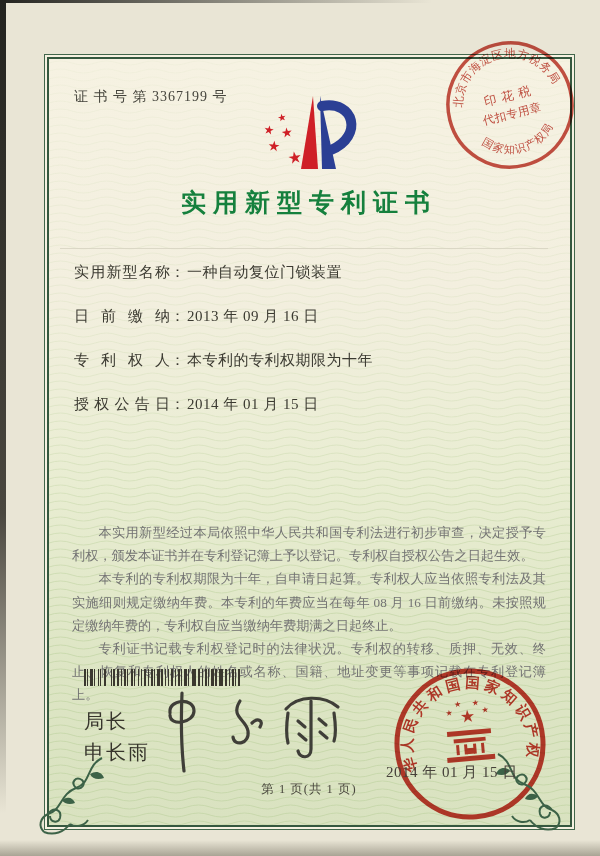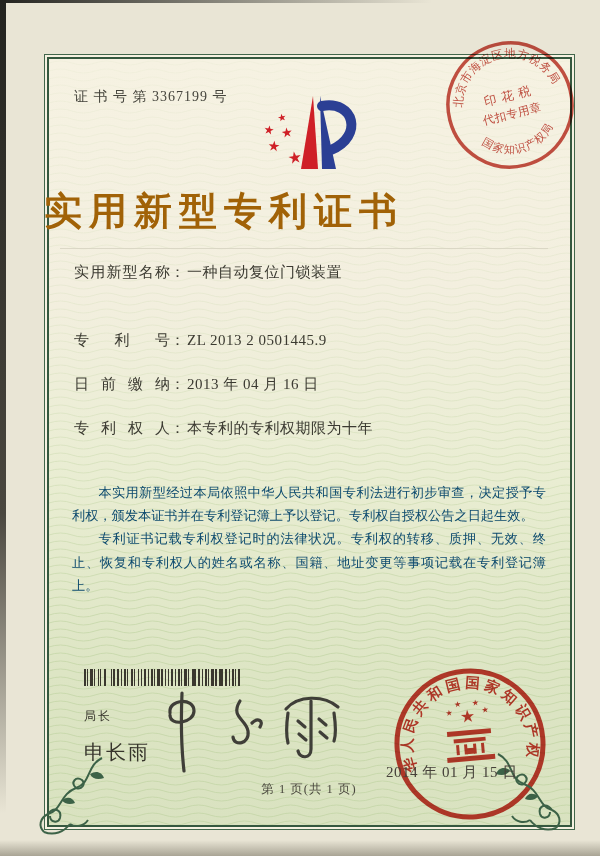--- a/index.html
+++ b/index.html
@@ -22,43 +22,43 @@
     overflow:hidden;}
   .waves{position:absolute;inset:0;width:100%;height:100%;opacity:.55;
     -webkit-mask-image:linear-gradient(180deg,rgba(0,0,0,.15) 0%,rgba(0,0,0,.4) 40%,#000 75%);
     mask-image:linear-gradient(180deg,rgba(0,0,0,.15) 0%,rgba(0,0,0,.4) 40%,#000 75%);}
 
   .content{position:absolute;inset:0;}
   .cert-no{position:absolute;left:74px;top:88px;font-size:14px;letter-spacing:1px;color:#45443c;}
   .logo{position:absolute;left:238px;top:90px;width:130px;height:85px;}
   .tax-seal{position:absolute;left:443px;top:38px;width:134px;height:134px;
     mix-blend-mode:multiply;opacity:.88;}
-  .title{position:absolute;left:44px;width:530px;top:186px;
-    font-size:38px;font-weight:700;letter-spacing:7px;color:#a16207;}
+  .title{position:absolute;left:44px;width:530px;top:186px;text-align:center;
+    font-size:25px;font-weight:700;letter-spacing:7px;color:#15803d;}
   .fold-line{position:absolute;left:60px;top:248px;width:488px;height:1px;background:#d6d2c0;opacity:.8;}
 
   .fields{position:absolute;left:74px;top:260px;width:474px;font-size:15px;color:#3b3a31;}
   .field-row{line-height:25px;margin-bottom:19px;white-space:nowrap;}
-  .field-row.first{margin-bottom:43px;}
+  .field-row.first{margin-bottom:19px;}
   .flabel{display:inline-block;width:96px;text-align:justify;text-align-last:justify;}
   .fcolon{display:inline-block;margin-right:2px;}
   .fvalue{letter-spacing:.5px;}
 
-  .paras{position:absolute;left:72px;top:481px;width:474px;font-size:13.2px;
-    line-height:23.2px;text-align:justify;color:#0c4a6e;}
+  .paras{position:absolute;left:72px;top:521px;width:474px;font-size:13.2px;
+    line-height:23.2px;text-align:justify;color:#737373;}
   .paras p{margin:0;text-indent:2em;}
 
   .barcode{position:absolute;left:84px;top:669px;width:156px;height:17px;
     background:repeating-linear-gradient(90deg,
       #3a372e 0 1.5px,transparent 1.5px 2.5px,
       #3a372e 2.5px 3.5px,transparent 3.5px 6px,
       #3a372e 6px 8.5px,transparent 8.5px 10px,
       #3a372e 10px 11px,transparent 11px 13.5px);}
 
-  .sig-title{position:absolute;left:84px;top:708px;font-size:12px;color:#37352c;
+  .sig-title{position:absolute;left:84px;top:708px;font-size:20px;color:#37352c;
     font-family:"Liberation Sans","DejaVu Sans",sans-serif;letter-spacing:2px;}
   .sig-name{position:absolute;left:84px;top:739px;font-size:20px;color:#37352c;
     font-family:"Liberation Sans","DejaVu Sans",sans-serif;letter-spacing:2px;}
   .sig-svg{position:absolute;left:148px;top:686px;width:210px;height:92px;}
 
   .office-seal{position:absolute;left:390px;top:664px;width:160px;height:160px;
     mix-blend-mode:multiply;opacity:.9;}
   .issue-date{position:absolute;left:386px;top:763px;font-size:15px;color:#46413a;
     letter-spacing:.5px;z-index:5;}
 
@@ -124,32 +124,33 @@
   </svg>
 
   <div class="title">实用新型专利证书</div>
   <div class="fold-line"></div>
 
   <div class="fields">
     <div class="field-row first">
       <span class="flabel">实用新型名称</span><span class="fcolon">：</span><span class="fvalue">一种自动复位门锁装置</span>
     </div>
     <div class="field-row">
-      <span class="flabel">专利号</span><span class="fcolon">：</span><span class="fvalue">ZL 2013 2 0501445.9</span>
-    </div>
-    <div class="field-row">
-      <span class="flabel">日前缴纳</span><span class="fcolon">：</span><span class="fvalue">2013 年 04 月 16 日</span>
+      <span class="flabel">日前缴纳</span><span class="fcolon">：</span><span class="fvalue">2013 年 09 月 16 日</span>
     </div>
     <div class="field-row">
       <span class="flabel">专利权人</span><span class="fcolon">：</span><span class="fvalue">本专利的专利权期限为十年</span>
     </div>
+    <div class="field-row">
+      <span class="flabel">授权公告日</span><span class="fcolon">：</span><span class="fvalue">2014 年 01 月 15 日</span>
+    </div>
   </div>
 
   <div class="paras">
     <p>本实用新型经过本局依照中华人民共和国专利法进行初步审查，决定授予专利权，颁发本证书并在专利登记簿上予以登记。专利权自授权公告之日起生效。</p>
+    <p>本专利的专利权期限为十年，自申请日起算。专利权人应当依照专利法及其实施细则规定缴纳年费。本专利的年费应当在每年 08 月 16 日前缴纳。未按照规定缴纳年费的，专利权自应当缴纳年费期满之日起终止。</p>
     <p>专利证书记载专利权登记时的法律状况。专利权的转移、质押、无效、终止、恢复和专利权人的姓名或名称、国籍、地址变更等事项记载在专利登记簿上。</p>
   </div>
 
   <div class="barcode"></div>
 
   <div class="sig-title">局长</div>
   <div class="sig-name">申长雨</div>
 
   <svg class="sig-svg" viewBox="0 0 210 90" xmlns="http://www.w3.org/2000/svg">
     <g fill="none" stroke="#3f3e38" stroke-width="3.2" stroke-linecap="round">

